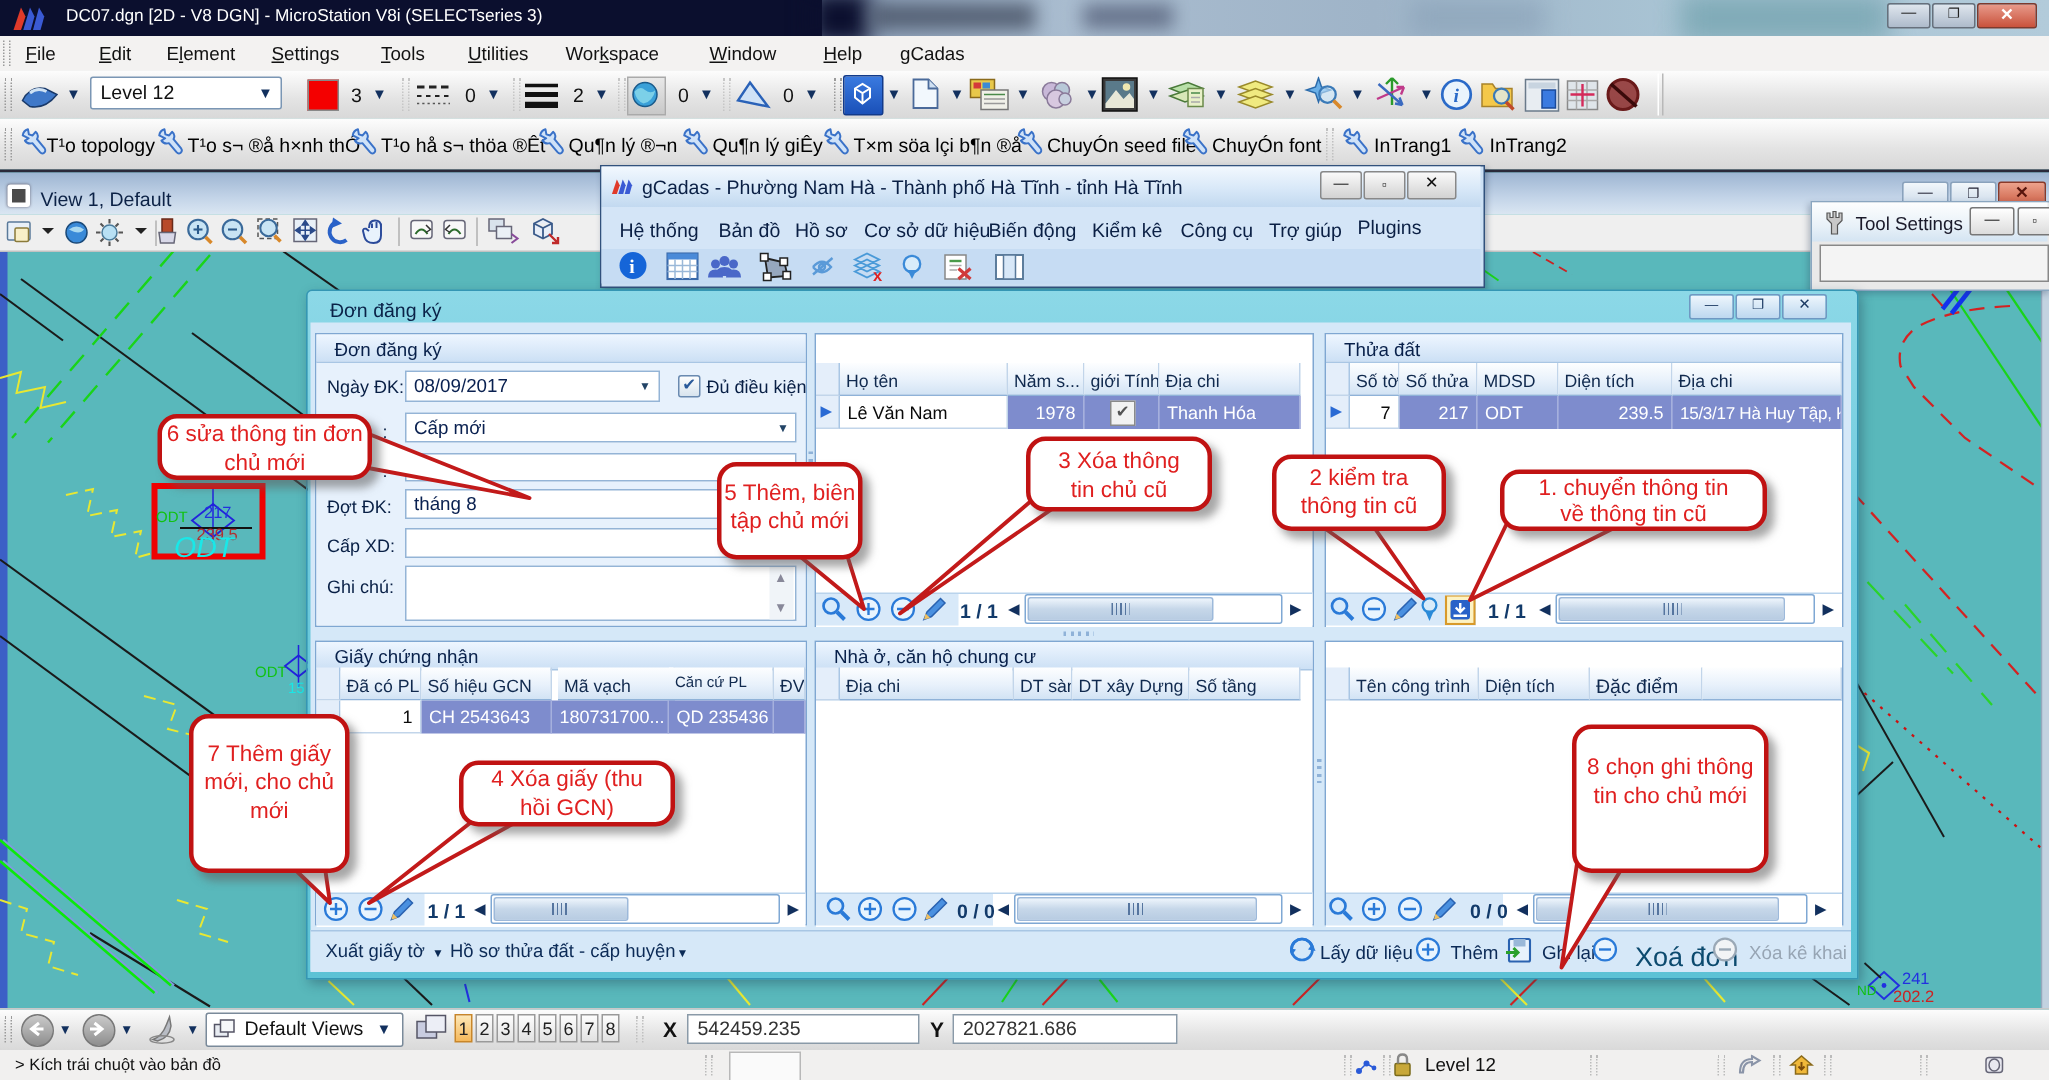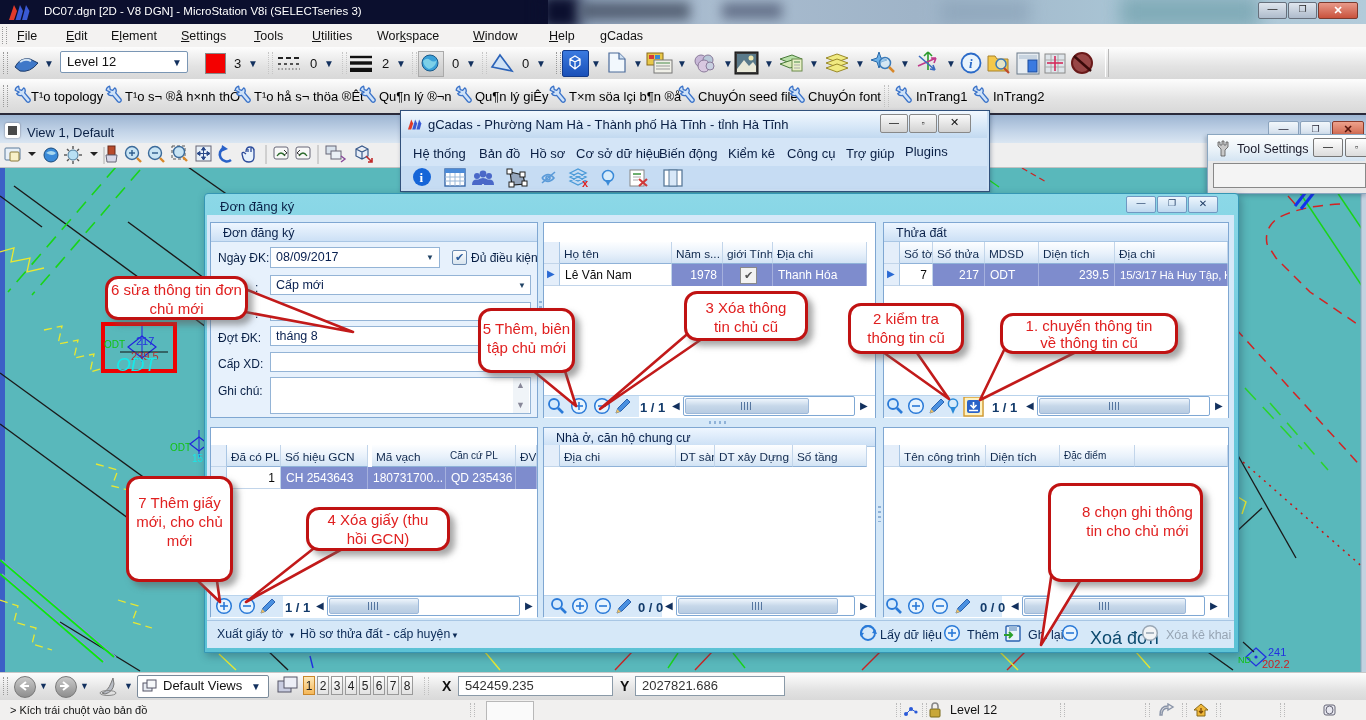--- a/index.html
+++ b/index.html
@@ -498,20 +498,21 @@
     <div class="abs" style="white-space:nowrap;left:220px;top:199px;font-size:13px;color:#0a2248;">Đơn đăng ký</div>
     <div class="abs" style="white-space:nowrap;left:1126px;top:196px;width:28px;height:15px;background:linear-gradient(#eef6fd,#bdd8ef);border:1px solid #6f98c2;border-radius:2px;font-size:9px;color:#1c3a63;text-align:center;line-height:13px;">—</div>
     <div class="abs" style="white-space:nowrap;left:1157px;top:196px;width:28px;height:15px;background:linear-gradient(#eef6fd,#bdd8ef);border:1px solid #6f98c2;border-radius:2px;font-size:9px;color:#1c3a63;text-align:center;line-height:13px;">❐</div>
     <div class="abs" style="white-space:nowrap;left:1188px;top:196px;width:28px;height:15px;background:linear-gradient(#eef6fd,#bdd8ef);border:1px solid #6f98c2;border-radius:2px;font-size:10px;color:#1c3a63;text-align:center;line-height:13px;">✕</div>
     <div class="abs" style="white-space:nowrap;left:210px;top:222px;width:328px;height:196px;border:1px solid #7fa7d2;background:#fff;box-sizing:border-box;"></div>
     <div class="abs" style="white-space:nowrap;left:211px;top:223px;width:326px;height:19px;background:linear-gradient(#eef6ff,#cce0f5);border-bottom:1px solid #a9c6e4;font-size:12.5px;color:#08204a;padding:3px 0 0 12px;box-sizing:border-box;white-space:nowrap;overflow:hidden;">Đơn đăng ký</div>
     <div class="abs" style="white-space:nowrap;left:543px;top:222px;width:333px;height:196px;border:1px solid #7fa7d2;background:#fff;box-sizing:border-box;"></div>
     <div class="abs" style="white-space:nowrap;left:883px;top:222px;width:346px;height:196px;border:1px solid #7fa7d2;background:#fff;box-sizing:border-box;"></div>
     <div class="abs" style="white-space:nowrap;left:884px;top:223px;width:344px;height:19px;background:linear-gradient(#eef6ff,#cce0f5);border-bottom:1px solid #a9c6e4;font-size:12.5px;color:#08204a;padding:3px 0 0 12px;box-sizing:border-box;white-space:nowrap;overflow:hidden;">Thửa đất</div>
     <div class="abs" style="white-space:nowrap;left:210px;top:427px;width:328px;height:190px;border:1px solid #7fa7d2;background:#fff;box-sizing:border-box;"></div>
+    <div class="abs" style="white-space:nowrap;left:211px;top:428px;width:326px;height:19px;background:linear-gradient(#eef6ff,#cce0f5);border-bottom:1px solid #a9c6e4;font-size:12.5px;color:#08204a;padding:3px 0 0 12px;box-sizing:border-box;white-space:nowrap;overflow:hidden;">Giấy chứng nhận</div>
     <div class="abs" style="white-space:nowrap;left:543px;top:427px;width:333px;height:190px;border:1px solid #7fa7d2;background:#fff;box-sizing:border-box;"></div>
     <div class="abs" style="white-space:nowrap;left:544px;top:428px;width:331px;height:19px;background:linear-gradient(#eef6ff,#cce0f5);border-bottom:1px solid #a9c6e4;font-size:12.5px;color:#08204a;padding:3px 0 0 12px;box-sizing:border-box;white-space:nowrap;overflow:hidden;">Nhà ở, căn hộ chung cư</div>
     <div class="abs" style="white-space:nowrap;left:883px;top:427px;width:346px;height:190px;border:1px solid #7fa7d2;background:#fff;box-sizing:border-box;"></div>
     <div class="abs" style="white-space:nowrap;left:211px;top:242px;width:326px;height:175px;background:#e7f1fc;"></div>
     <div class="abs" style="white-space:nowrap;left:218px;top:251px;font-size:12px;color:#081f45;white-space:nowrap;">Ngày ĐK:</div>
     <div class="abs" style="white-space:nowrap;left:270px;top:247px;width:170px;height:21px;background:#fff;border:1px solid #94b4d6;box-sizing:border-box;font-size:12.5px;color:#092050;padding:2px 0 0 5px;white-space:nowrap;overflow:hidden;">08/09/2017</div>
     <div class="abs" style="white-space:nowrap;left:426px;top:253px;font-size:8px;color:#246;">▼</div>
     <div class="abs" style="white-space:nowrap;left:452px;top:250px;width:13px;height:13px;background:linear-gradient(#fdfdfd,#d8e4ee);border:1px solid #6a8ab0;border-radius:2px;font-size:11px;color:#2a5a9a;line-height:12px;text-align:center;">✔</div>
     <div class="abs" style="white-space:nowrap;left:471px;top:251px;font-size:12px;color:#081f45;white-space:nowrap;">Đủ điều kiện</div>
     <div class="abs" style="white-space:nowrap;left:270px;top:275px;width:261px;height:20px;background:#fff;border:1px solid #94b4d6;box-sizing:border-box;font-size:12.5px;color:#092050;padding:2px 0 0 5px;white-space:nowrap;overflow:hidden;">Cấp mới</div>
@@ -564,21 +565,21 @@
     <div class="abs" style="white-space:nowrap;left:446px;top:467px;width:70px;height:22px;box-sizing:border-box;font-size:12px;padding:4px 5px 0 5px;overflow:hidden;white-space:nowrap;background:#7e8ccd;color:#fff;border-right:1px solid #a5b0dd;">QD 235436</div>
     <div class="abs" style="white-space:nowrap;left:516px;top:467px;width:21px;height:22px;box-sizing:border-box;font-size:12px;padding:4px 5px 0 5px;overflow:hidden;white-space:nowrap;background:#7e8ccd;color:#fff;border-right:1px solid #a5b0dd;"></div>
     <div class="abs" style="white-space:nowrap;left:544px;top:445px;width:16px;height:22px;box-sizing:border-box;background:#e4eefa;border-right:1px solid #a9c6e4;border-bottom:1px solid #c2d5ea;font-size:10px;color:#2a6ad4;padding:4px 0 0 3px;"></div>
     <div class="abs" style="white-space:nowrap;left:560px;top:445px;width:116px;height:22px;box-sizing:border-box;border-right:1px solid #c2d5ea;border-bottom:1px solid #8fb2d8;background:linear-gradient(#fdfeff,#e8f1fb 55%,#d2e3f4);font-size:11.8px;color:#10294e;padding:5px 0 0 4px;overflow:hidden;white-space:nowrap;">Địa chi</div>
     <div class="abs" style="white-space:nowrap;left:676px;top:445px;width:39px;height:22px;box-sizing:border-box;border-right:1px solid #c2d5ea;border-bottom:1px solid #8fb2d8;background:linear-gradient(#fdfeff,#e8f1fb 55%,#d2e3f4);font-size:11.8px;color:#10294e;padding:5px 0 0 4px;overflow:hidden;white-space:nowrap;">DT sàn</div>
     <div class="abs" style="white-space:nowrap;left:715px;top:445px;width:78px;height:22px;box-sizing:border-box;border-right:1px solid #c2d5ea;border-bottom:1px solid #8fb2d8;background:linear-gradient(#fdfeff,#e8f1fb 55%,#d2e3f4);font-size:11.8px;color:#10294e;padding:5px 0 0 4px;overflow:hidden;white-space:nowrap;">DT xây Dựng</div>
     <div class="abs" style="white-space:nowrap;left:793px;top:445px;width:74px;height:22px;box-sizing:border-box;border-right:1px solid #c2d5ea;border-bottom:1px solid #8fb2d8;background:linear-gradient(#fdfeff,#e8f1fb 55%,#d2e3f4);font-size:11.8px;color:#10294e;padding:5px 0 0 4px;overflow:hidden;white-space:nowrap;">Số tầng</div>
     <div class="abs" style="white-space:nowrap;left:884px;top:445px;width:16px;height:22px;box-sizing:border-box;background:#e4eefa;border-right:1px solid #a9c6e4;border-bottom:1px solid #c2d5ea;font-size:10px;color:#2a6ad4;padding:4px 0 0 3px;"></div>
     <div class="abs" style="white-space:nowrap;left:900px;top:445px;width:86px;height:22px;box-sizing:border-box;border-right:1px solid #c2d5ea;border-bottom:1px solid #8fb2d8;background:linear-gradient(#fdfeff,#e8f1fb 55%,#d2e3f4);font-size:11.8px;color:#10294e;padding:5px 0 0 4px;overflow:hidden;white-space:nowrap;">Tên công trình</div>
     <div class="abs" style="white-space:nowrap;left:986px;top:445px;width:74px;height:22px;box-sizing:border-box;border-right:1px solid #c2d5ea;border-bottom:1px solid #8fb2d8;background:linear-gradient(#fdfeff,#e8f1fb 55%,#d2e3f4);font-size:11.8px;color:#10294e;padding:5px 0 0 4px;overflow:hidden;white-space:nowrap;">Diện tích</div>
-    <div class="abs" style="white-space:nowrap;left:1060px;top:445px;width:75px;height:22px;box-sizing:border-box;border-right:1px solid #c2d5ea;border-bottom:1px solid #8fb2d8;background:linear-gradient(#fdfeff,#e8f1fb 55%,#d2e3f4);font-size:10px;color:#10294e;padding:5px 0 0 4px;overflow:hidden;white-space:nowrap;">Đặc điểm</div>
+    <div class="abs" style="white-space:nowrap;left:1060px;top:445px;width:75px;height:22px;box-sizing:border-box;border-right:1px solid #c2d5ea;border-bottom:1px solid #8fb2d8;background:linear-gradient(#fdfeff,#e8f1fb 55%,#d2e3f4);font-size:13px;color:#10294e;padding:5px 0 0 4px;overflow:hidden;white-space:nowrap;">Đặc điểm</div>
     <div class="abs" style="white-space:nowrap;left:1135px;top:445px;width:93px;height:22px;box-sizing:border-box;border-right:1px solid #c2d5ea;border-bottom:1px solid #8fb2d8;background:linear-gradient(#fdfeff,#e8f1fb 55%,#d2e3f4);font-size:11.8px;color:#10294e;padding:5px 0 0 4px;overflow:hidden;white-space:nowrap;"></div>
     <div class="abs" style="white-space:nowrap;left:544px;top:395px;width:331px;height:22px;background:#fff;border-top:1px solid #b9d3ec;"></div>
     <div class="abs" style="white-space:nowrap;left:544px;top:396px;width:95px;height:21px;background:#d8e9f9;"></div>
     <div class="abs" style="white-space:nowrap;left:884px;top:395px;width:344px;height:22px;background:#fff;border-top:1px solid #b9d3ec;"></div>
     <div class="abs" style="white-space:nowrap;left:884px;top:396px;width:100px;height:21px;background:#d8e9f9;"></div>
     <div class="abs" style="white-space:nowrap;left:211px;top:595px;width:326px;height:22px;background:#fff;border-top:1px solid #b9d3ec;"></div>
     <div class="abs" style="white-space:nowrap;left:211px;top:596px;width:72px;height:21px;background:#d8e9f9;"></div>
     <div class="abs" style="white-space:nowrap;left:544px;top:595px;width:331px;height:22px;background:#fff;border-top:1px solid #b9d3ec;"></div>
     <div class="abs" style="white-space:nowrap;left:544px;top:596px;width:118px;height:21px;background:#d8e9f9;"></div>
     <div class="abs" style="white-space:nowrap;left:884px;top:595px;width:344px;height:22px;background:#fff;border-top:1px solid #b9d3ec;"></div>
@@ -755,21 +756,21 @@
  <path d="M1054 558 L1041 645 L1094 558"></path>
  </g>
 </svg>
 <div class="cal" style="left:105px;top:276px;width:137px;height:37px;padding-top:1px;">6 sửa thông tin đơn<br>chủ mới</div>
 <div class="cal" style="left:478px;top:308px;width:91px;height:51px;padding-top:8px;">5 Thêm, biên<br>tập chủ mới</div>
 <div class="cal" style="left:684px;top:291px;width:118px;height:40px;padding-top:4px;">3 Xóa thông<br>tin chủ cũ</div>
 <div class="cal" style="left:848px;top:303px;width:110px;height:42px;padding-top:3px;">2 kiểm tra<br>thông tin cũ</div>
 <div class="cal" style="left:1000px;top:313px;width:172px;height:34px;padding-top:1px;line-height:17px;">1. chuyển thông tin<br>về thông tin cũ</div>
 <div class="cal" style="left:306px;top:507px;width:138px;height:38px;padding-top:0;">4 Xóa giấy (thu<br>hồi GCN)</div>
 <div class="cal" style="left:126px;top:476px;width:101px;height:86px;padding-top:14px;">7 Thêm giấy<br>mới, cho chủ<br>mới</div>
-<div class="cal" style="left:1048px;top:483px;width:125px;height:77px;padding-top:16px;padding-left:24px;">8 chọn ghi thông<br>tin cho chủ mới</div>
+<div class="cal" style="left:1048px;top:483px;width:125px;height:77px;padding-top:16px;">8 chọn ghi thông<br>tin cho chủ mới</div>
 
 <div class="abs tb" style="left:0;top:672px;width:1366px;height:28px;border-top:1px solid #c8c8c8;border-bottom:1px solid #b0b0b0;"></div>
 <div class="abs grip" style="left:3px;top:677px;height:18px;"></div>
 <div class="abs" style="left:14px;top:676px;width:20px;height:20px;border-radius:50%;background:linear-gradient(#cacaca,#8e8e8e);border:1px solid #787878;"></div>
 <svg class="abs" style="left:18px;top:681px" width="12" height="10">
     <path d="M8 1 L3 5 L8 9 M3 5 L11 5" stroke="#fff" stroke-width="2" fill="none"></path>
   </svg>
 <div class="arr" style="left:39px;top:681px;font-size:9px;">▼</div>
 <div class="abs" style="left:55px;top:676px;width:20px;height:20px;border-radius:50%;background:linear-gradient(#cacaca,#8e8e8e);border:1px solid #787878;"></div>
 <svg class="abs" style="left:59px;top:681px" width="12" height="10">

